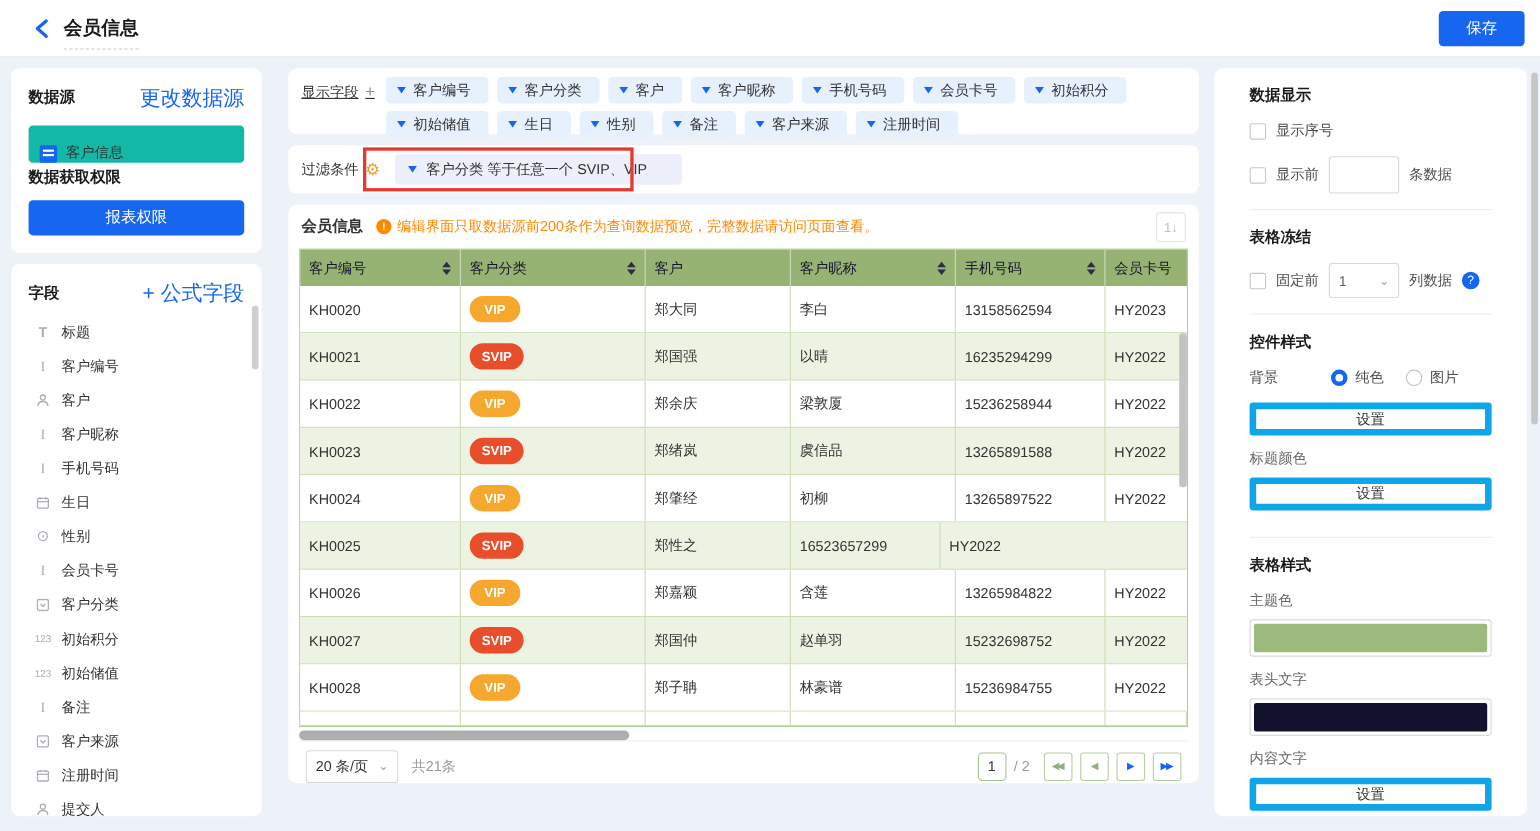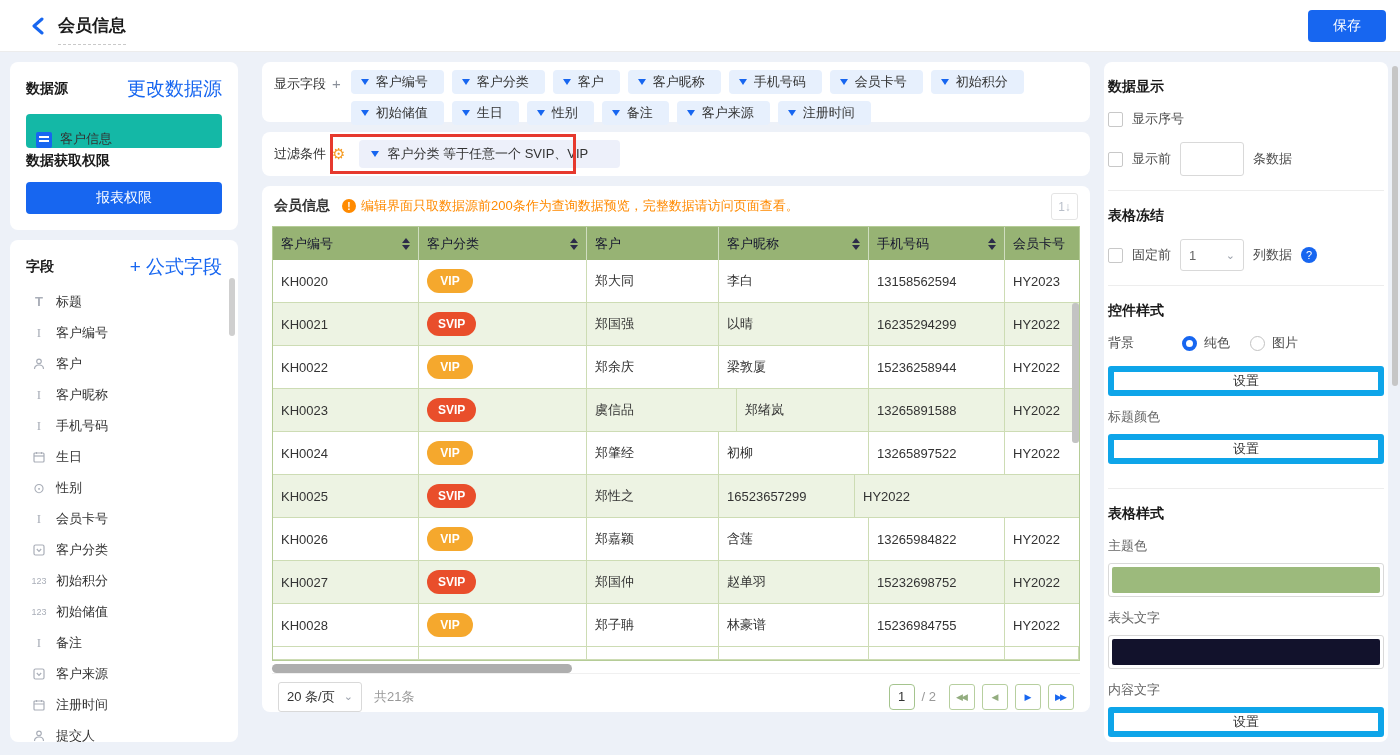--- a/index.html
+++ b/index.html
@@ -33,21 +33,21 @@
   .field-item.calendar .fi-calendar,.field-item.radio .fi-radio,.field-item.select .fi-select,
   .field-item.number .fi-number { display:inline-flex; }
   .fi-title { font-weight:bold; font-size:13px; }
   .fi-text { font-family:"Liberation Serif","DejaVu Serif",serif; font-size:13px; }
   .fi-number { font-size:9px; letter-spacing:0; }
   .fi-radio { font-size:14px; }
   .side-scroll { position:absolute; right:3px; top:38px; width:6px; height:58px; border-radius:3px; background:#cfcfcf; }
 
   
   .chips-card { left:262px; top:62px; width:828px; height:60px; padding:8px 12px; display:flex; gap:10px; }
-  .chips-label { display:flex; align-items:flex-start; gap:6px; padding-top:5px; white-space:nowrap; color:#333; }
+  .chips-label { display:flex; align-items:flex-start; gap:6px; padding-top:5px; white-space:nowrap; color:#333;text-decoration:underline; }
   .plus { color:#8a8f99; font-size:15px; cursor:pointer; }
   .chips-wrap { display:flex; flex-wrap:wrap; gap:7px 8px; align-content:flex-start; }
   .chip { background:#e7f0fd; border-radius:4px; height:24px; display:inline-flex; align-items:center; gap:7px; padding:0 16px 0 10px; cursor:pointer; white-space:nowrap; }
   .tri { width:0; height:0; border-left:4.5px solid transparent; border-right:4.5px solid transparent; border-top:6px solid var(--accent); display:inline-block; }
 
   .filter-card { left:262px; top:132px; width:828px; height:44px; padding:8px 12px; display:flex; align-items:center; gap:14px; }
   .gear { color:#f59b22; font-size:15px; cursor:pointer; }
   .filter-chip { background:#edf0fa; border-radius:4px; height:28px; display:inline-flex; align-items:center; gap:8px; padding:0 32px 0 12px; cursor:pointer; }
   .red-box { position:absolute; left:68px; top:2px; width:246px; height:40px; border:3px solid #e6392e; pointer-events:none; }
 
@@ -92,21 +92,21 @@
   .chev { color:#9aa0aa; font-size:11px; }
   .total { color:#999; }
   .pager-right { display:flex; align-items:center; gap:7px; }
   .page-box { width:26px; height:26px; border:1px solid #a5c48e; border-radius:4px; display:flex; align-items:center; justify-content:center; color:#333; background:#fff; }
   .of-pages { color:#999; margin-right:6px; }
   .pg-btn { width:26px; height:26px; border:1px solid #b7cf9f; border-radius:3px; background:#fff; display:flex; align-items:center; justify-content:center; font-size:9px; cursor:pointer; letter-spacing:-2px; padding-right:2px; }
   .pg-btn.dis { color:#93ad7f; }
   .pg-btn.act { color:var(--accent); }
 
   
-  .panel { left:1104px; top:62px; width:284px; height:680px; padding:16px 4px 0; overflow:hidden; }
+  .panel { left:1104px; top:62px; width:284px; height:680px; padding:16px 32px 0; overflow:hidden; }
   .panel h3 { font-size:14px; color:#1a1a1a; margin-bottom:14px; }
   .chk-row { display:flex; align-items:center; gap:9px; margin-bottom:14px; color:#4d4d4d; }
   .chk { width:15px; height:15px; border:1px solid #c8c8c8; border-radius:2px; background:#fff; cursor:pointer; flex:0 0 15px; }
   .num-input { width:64px; height:34px; border:1px solid #d9d9d9; border-radius:3px; background:#fff; }
   .mini-select { width:64px; height:32px; border:1px solid #d9d9d9; border-radius:3px; display:flex; align-items:center; justify-content:space-between; padding:0 8px; color:#666; cursor:pointer; background:#fff; }
   .help { width:16px; height:16px; border-radius:50%; background:var(--accent); color:#fff; font-size:11px; display:inline-flex; align-items:center; justify-content:center; cursor:pointer; }
   .hr { border-top:1px solid #ededed; margin:4px 0 16px; }
   .radio-row { display:flex; align-items:center; gap:20px; margin-bottom:14px; color:#4d4d4d; }
   .radio-lbl { display:flex; align-items:center; gap:7px; cursor:pointer; }
   .rad { width:15px; height:15px; border-radius:50%; background:#fff; }
@@ -462,22 +462,22 @@
           <div class="td c3">梁敦厦</div>
           <div class="td c4">15236258944</div>
           <div class="td c5">HY2022</div>
         </div>
 
         <div class="trow">
           <div class="td c0">KH0023</div>
           <div class="td c1">
             <span class="badge svip">SVIP</span>
           </div>
+          <div class="td c2">郑绪岚</div>
           <div class="td c3">虞信品</div>
-          <div class="td c2">郑绪岚</div>
           <div class="td c4">13265891588</div>
           <div class="td c5">HY2022</div>
         </div>
 
         <div class="trow">
           <div class="td c0">KH0024</div>
           <div class="td c1">
             <span class="badge vip">VIP</span>
           </div>
           <div class="td c2">郑肇经</div>

